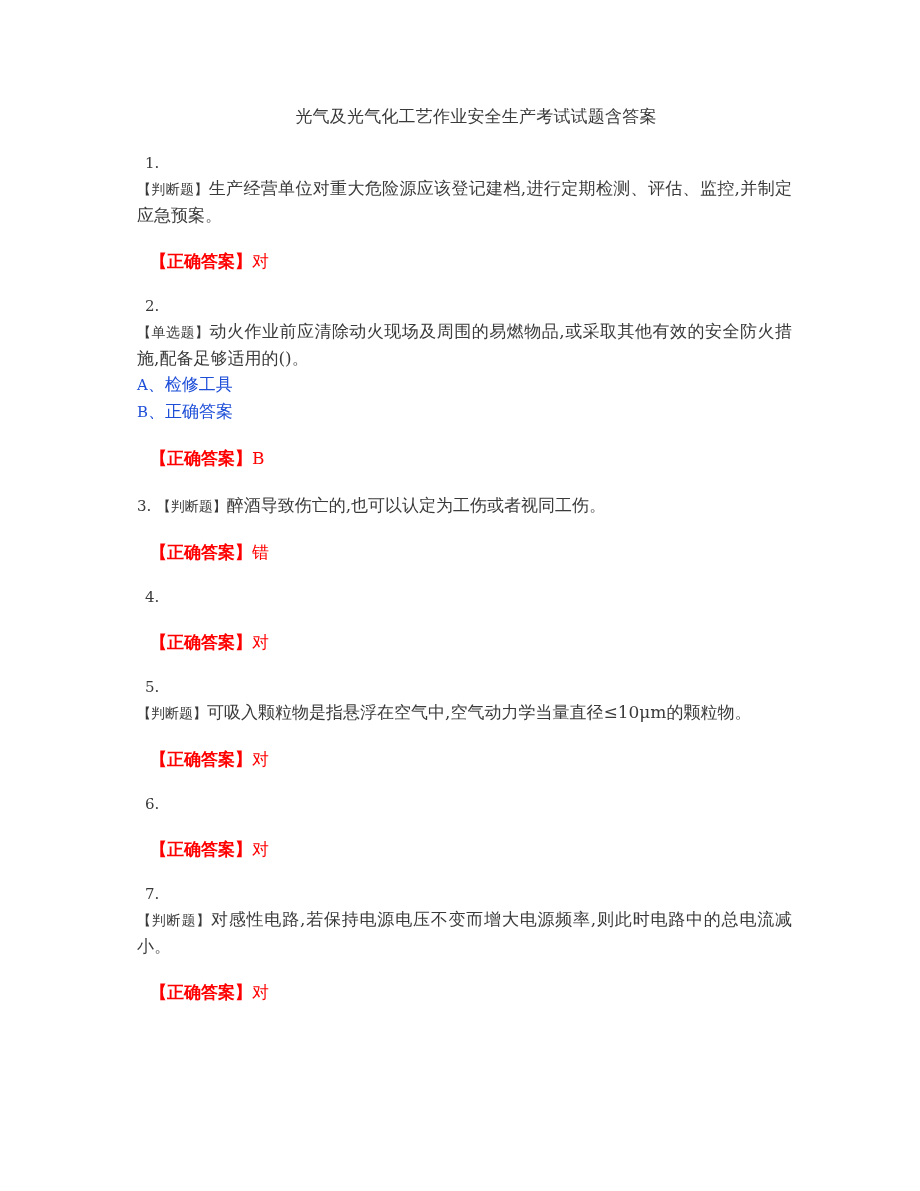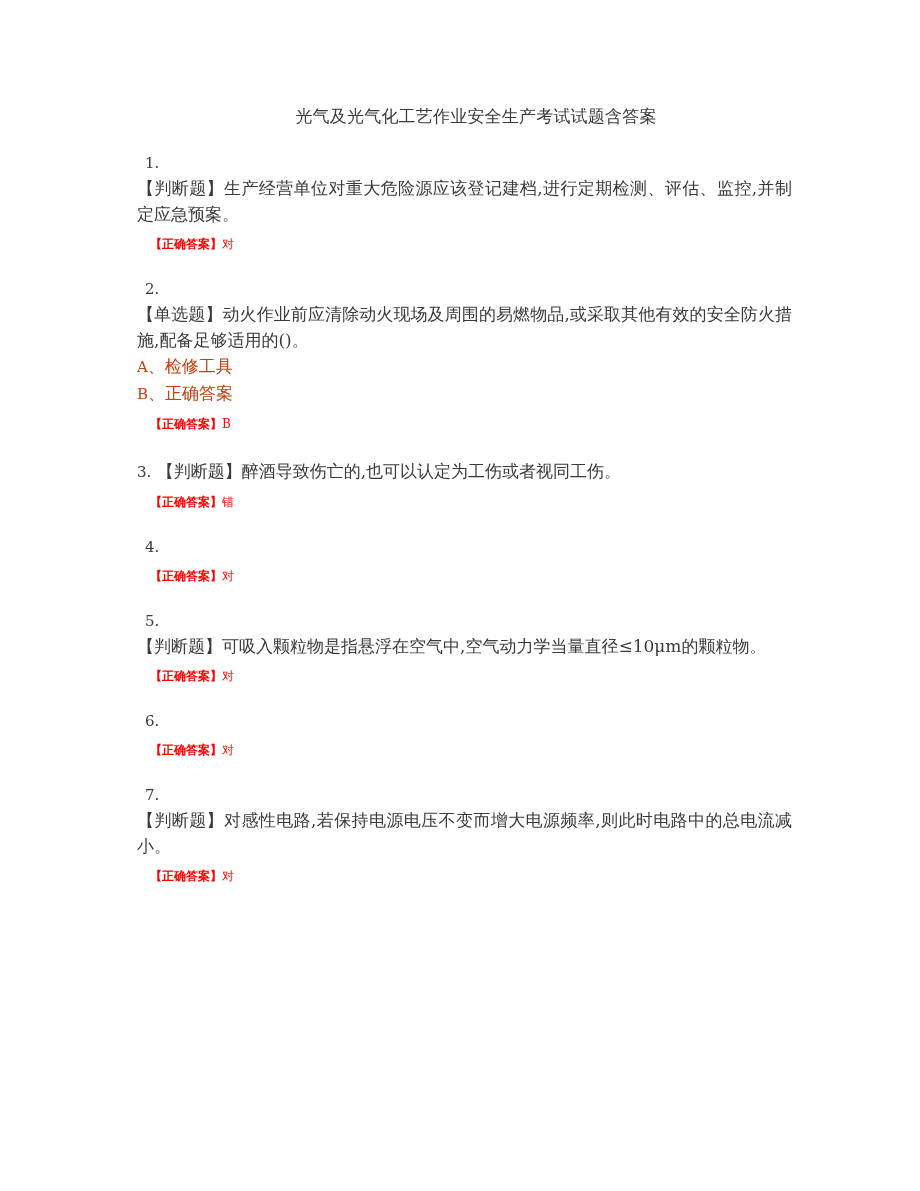--- a/index.html
+++ b/index.html
@@ -54,36 +54,36 @@
     text-justify: inter-ideograph;
     letter-spacing: 0px;
   }
   .q-body.inline-num {
     padding-left: 0px;
   }
   .inline-index {
     font-size: 15px;
   }
   .q-tag {
-    font-size: 17px;
+    font-size: 14px;
   }
   .option-line {
     font-size: 17px;
     line-height: 26px;
-    color: #c2410c;
+    color: #1d4ed8;
   }
   .opt-letter {
     font-size: 15px;
   }
   .answer-line {
-    font-size: 12px;
+    font-size: 17px;
     line-height: 26px;
     color: #ff0000;
     padding-left: 13px;
-    margin-top: 4px;
+    margin-top: 20px;
   }
   .answer-label {
     font-weight: bold;
     color: #ff0000;
   }
   .answer-value {
     font-weight: normal;
     color: #ff0000;
   }
 </style>

